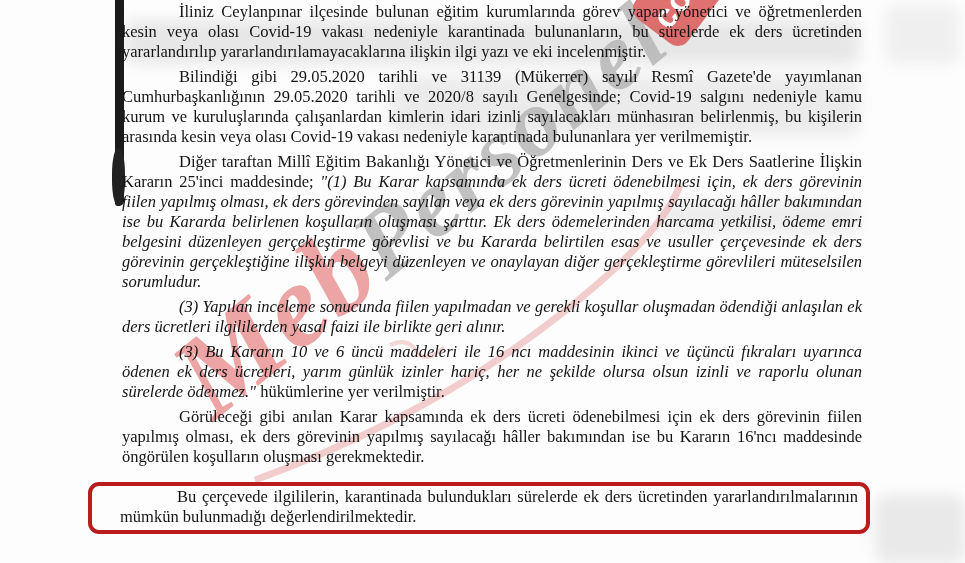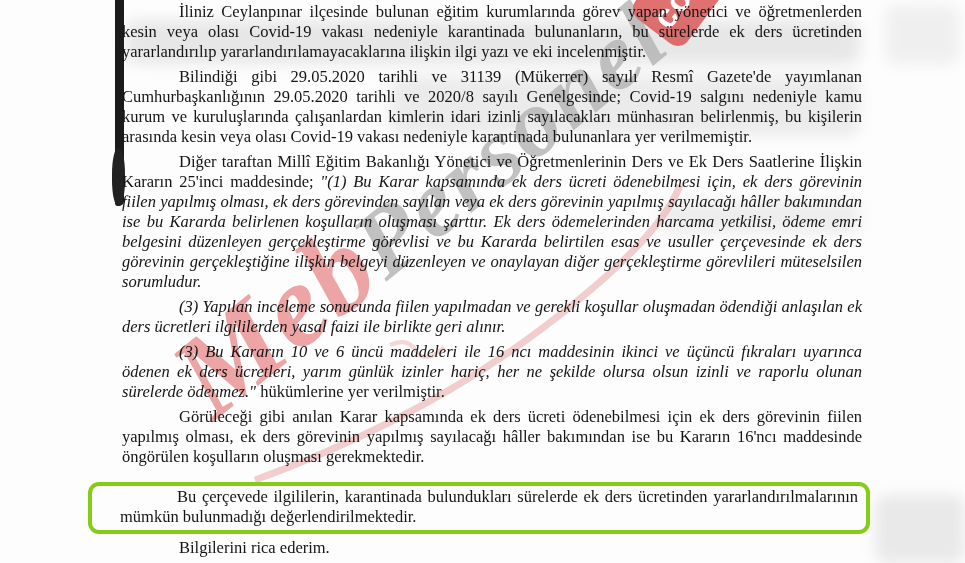--- a/index.html
+++ b/index.html
@@ -36,21 +36,21 @@
   }
   .wm-swoosh{position:absolute;left:0;top:0;z-index:1;pointer-events:none;}
   
   .content{
     position:absolute;left:122px;top:2px;width:740px;z-index:3;
     font-size:16.5px;line-height:20px;color:#141414;text-align:justify;
   }
   .content p{margin:0 0 5px 0;text-indent:57px;}
   .it{font-style:italic;}
   .hl-box{
-    border:4px solid #84cc16;border-radius:11px;
+    border:4px solid #b91c1c;border-radius:11px;
     margin:15px -8px 4px -34px;padding:1px 8px 3px 28px;
     background:transparent;
   }
   .hl-box p{margin:0;}
   .closing{margin-top:0;}
 </style>
 </head>
 <body>
 
 <div class="page">
@@ -83,16 +83,15 @@
     <p class="it">(3) Yapılan inceleme sonucunda fiilen yapılmadan ve gerekli koşullar oluşmadan ödendiği anlaşılan ek ders ücretleri ilgililerden yasal faizi ile birlikte geri alınır.</p>
 
     <p><span class="it">(3) Bu Kararın 10 ve 6 üncü maddeleri ile 16 ncı maddesinin ikinci ve üçüncü fıkraları uyarınca ödenen ek ders ücretleri, yarım günlük izinler hariç, her ne şekilde olursa olsun izinli ve raporlu olunan sürelerde ödenmez."</span><span> hükümlerine yer verilmiştir.</span></p>
 
     <p>Görüleceği gibi anılan Karar kapsamında ek ders ücreti ödenebilmesi için ek ders görevinin fiilen yapılmış olması, ek ders görevinin yapılmış sayılacağı hâller bakımından ise bu Kararın 16'ncı maddesinde öngörülen koşulların oluşması gerekmektedir.</p>
 
     <div class="hl-box">
       <p>Bu çerçevede ilgililerin, karantinada bulundukları sürelerde ek ders ücretinden yararlandırılmalarının mümkün bulunmadığı değerlendirilmektedir.</p>
     </div>
 
-    <p class="closing">Bilgilerini rica ederim.</p>
 
   </div>
 </div>
 
 </body></html>

